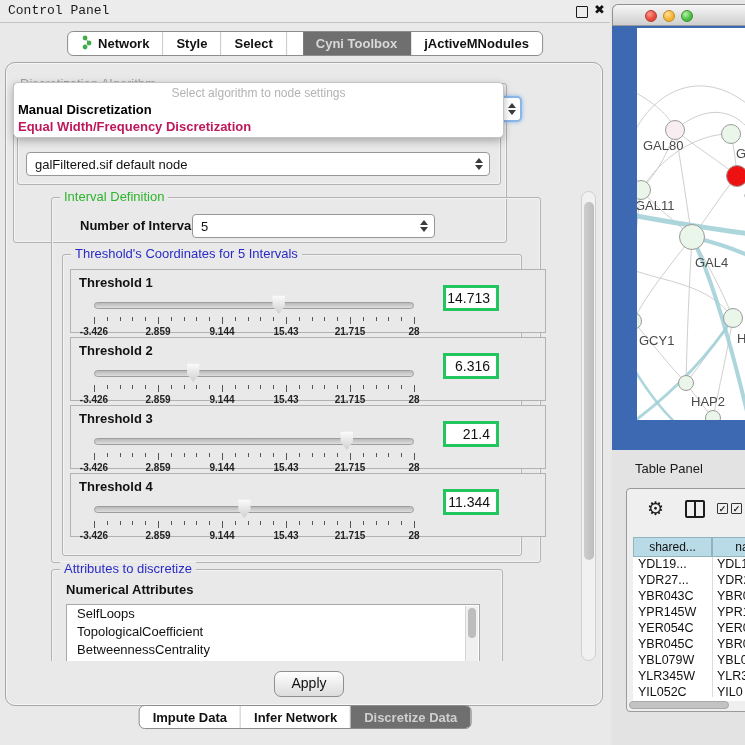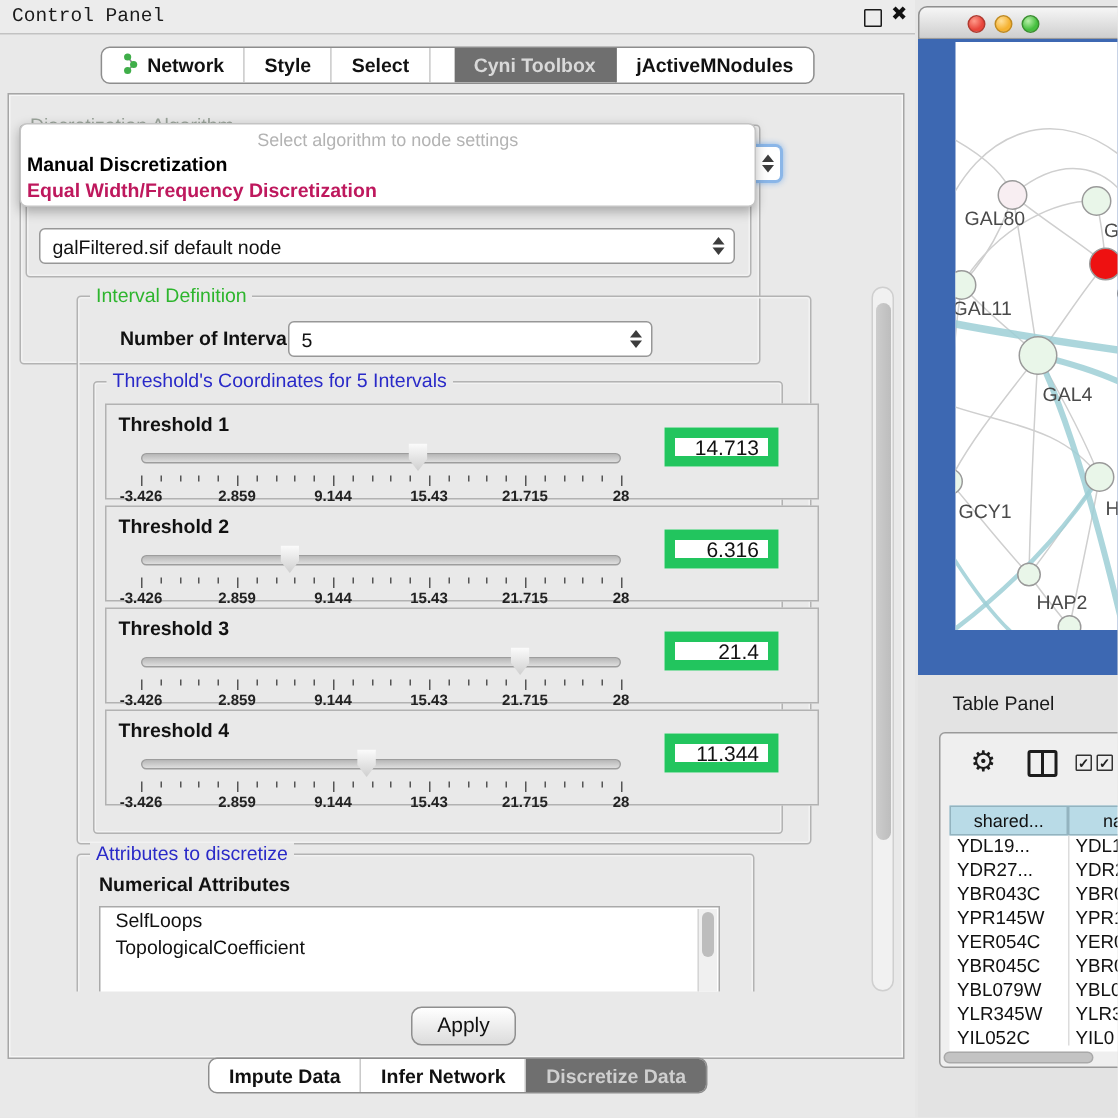--- a/index.html
+++ b/index.html
@@ -17,21 +17,21 @@
   .close-btn{position:absolute;left:594px;top:2px;font-size:13px;font-weight:bold;color:#111;}
 
   .cp-tabs{position:absolute;left:50%;transform:translateX(-50%);top:31px;display:inline-flex;
            background:#fff;border:1px solid #8d8d8d;border-radius:6px;overflow:hidden;height:23px;align-items:stretch;}
   .cp-tab{display:flex;align-items:center;gap:5px;padding:0 13px;font-size:13px;font-weight:bold;color:#111;
           border-right:1px solid #c9c9c9;white-space:nowrap;}
   .cp-tab:last-child{border-right:none;}
   .cp-tab.selected{background:#6f6f6f;color:#d9d9d9;border-right-color:#6f6f6f;margin-left:16px;}
 
   .cp-content{position:absolute;left:5px;top:62px;width:596px;height:642px;background:#e9e9e9;
-              border:1px solid #a6a6a6;border-radius:0;box-shadow:inset 0 0 0 1px #f6f6f6;}
+              border:1px solid #a6a6a6;border-radius:10px;box-shadow:inset 0 0 0 1px #f6f6f6;}
 
   .groupbox{position:absolute;border:1px solid #b3b3b3;border-radius:3px;box-shadow:inset 0 0 0 1px #f2f2f2;}
   .grp-title{position:absolute;top:-8px;left:8px;background:#e9e9e9;padding:0 4px;font-size:13px;line-height:14px;}
   .grp-green{color:#2db52d;}
   .grp-blue{color:#2a2ac8;}
   .grp-dark{color:#1a1a1a;font-size:12px;}
 
   .algo-box{left:7px;top:20px;width:492px;height:158px;}
   .algo-title{position:absolute;left:14px;top:13px;font-size:13px;color:#9aa39a;z-index:1;}
 
@@ -61,21 +61,21 @@
   .sl-track{position:absolute;left:23px;top:8px;width:320px;height:7px;border-radius:4px;
             background:linear-gradient(180deg,#b9b9b9,#dedede);border:1px solid #9d9d9d;box-sizing:border-box;}
   .sl-thumb{position:absolute;top:1px;width:14px;height:19px;
             background:linear-gradient(180deg,#fdfdfd,#cfcfcf);
             clip-path:polygon(6% 4%,94% 4%,94% 58%,50% 100%,6% 58%);
             filter:drop-shadow(0 0 1px #777);}
   .tick{position:absolute;top:23px;width:1px;background:#555;}
   .tick.minor{height:4px;}
   .tick.major{height:7px;}
   .tick-lab{position:absolute;top:32px;transform:translateX(-50%);font-size:10px;font-weight:bold;color:#222;white-space:nowrap;}
-  .thr-value{position:absolute;left:372px;top:15px;width:76px;height:26px;background:#fff;border:7px solid #22c55e;
+  .thr-value{position:absolute;left:372px;top:15px;width:56px;height:26px;background:#fff;border:3px solid #22c55e;
              font-size:14px;color:#111;text-align:right;padding:0 6px 0 0;box-sizing:border-box;
              font-family:"Liberation Sans",sans-serif;}
 
   .attr-box{left:35px;top:378px;width:450px;height:118px;}
   .attr-sub{position:absolute;left:14px;top:12px;font-size:13px;font-weight:bold;color:#111;}
   .attr-list{position:absolute;left:14px;top:34px;width:412px;height:80px;background:#fff;border:1px solid #a9a9a9;overflow:hidden;}
   .attr-item{font-size:13px;color:#111;padding-left:10px;line-height:18px;white-space:nowrap;}
   .attr-scroll{position:absolute;right:1px;top:1px;width:12px;height:78px;background:#f0f0f0;border-left:1px solid #d5d5d5;}
   .attr-scroll .thumb{position:absolute;left:1.5px;top:2px;width:8px;height:30px;border-radius:5px;background:#bdbdbd;}
 
@@ -354,20 +354,21 @@
             </div>
         </div>
 
         <div class="groupbox attr-box">
           <span class="grp-title grp-blue">Attributes to discretize</span>
           <span class="attr-sub">Numerical Attributes</span>
           <div class="attr-list" id="attrList">
 
           <div class="attr-item">SelfLoops</div>
               <div class="attr-item">TopologicalCoefficient</div>
+              <div class="attr-item">BetweennessCentrality</div>
               <div class="attr-scroll">
                 <div class="thumb"></div>
               </div>
             </div>
         </div>
       </div>
       <div class="vscroll">
           <div class="thumb"></div>
         </div>
 

